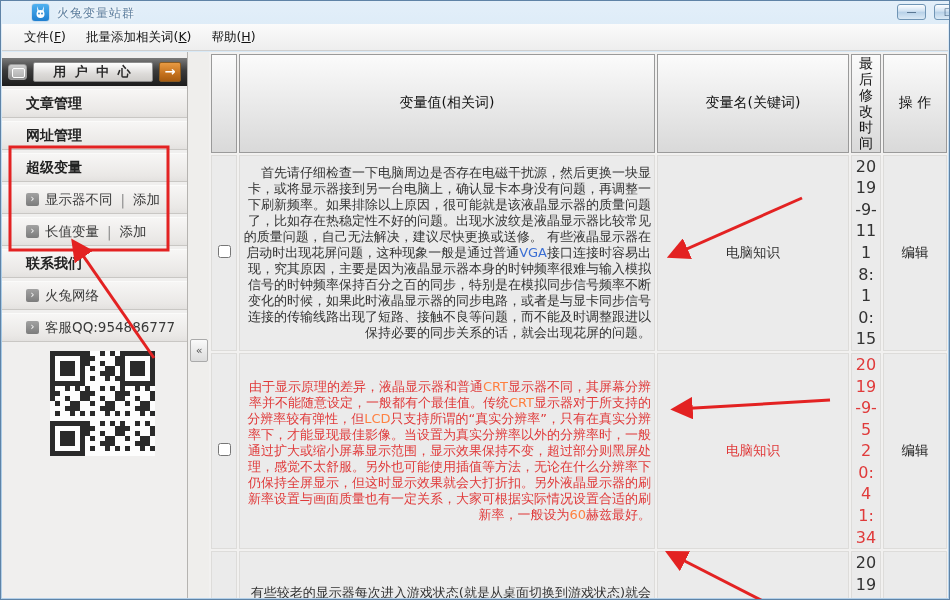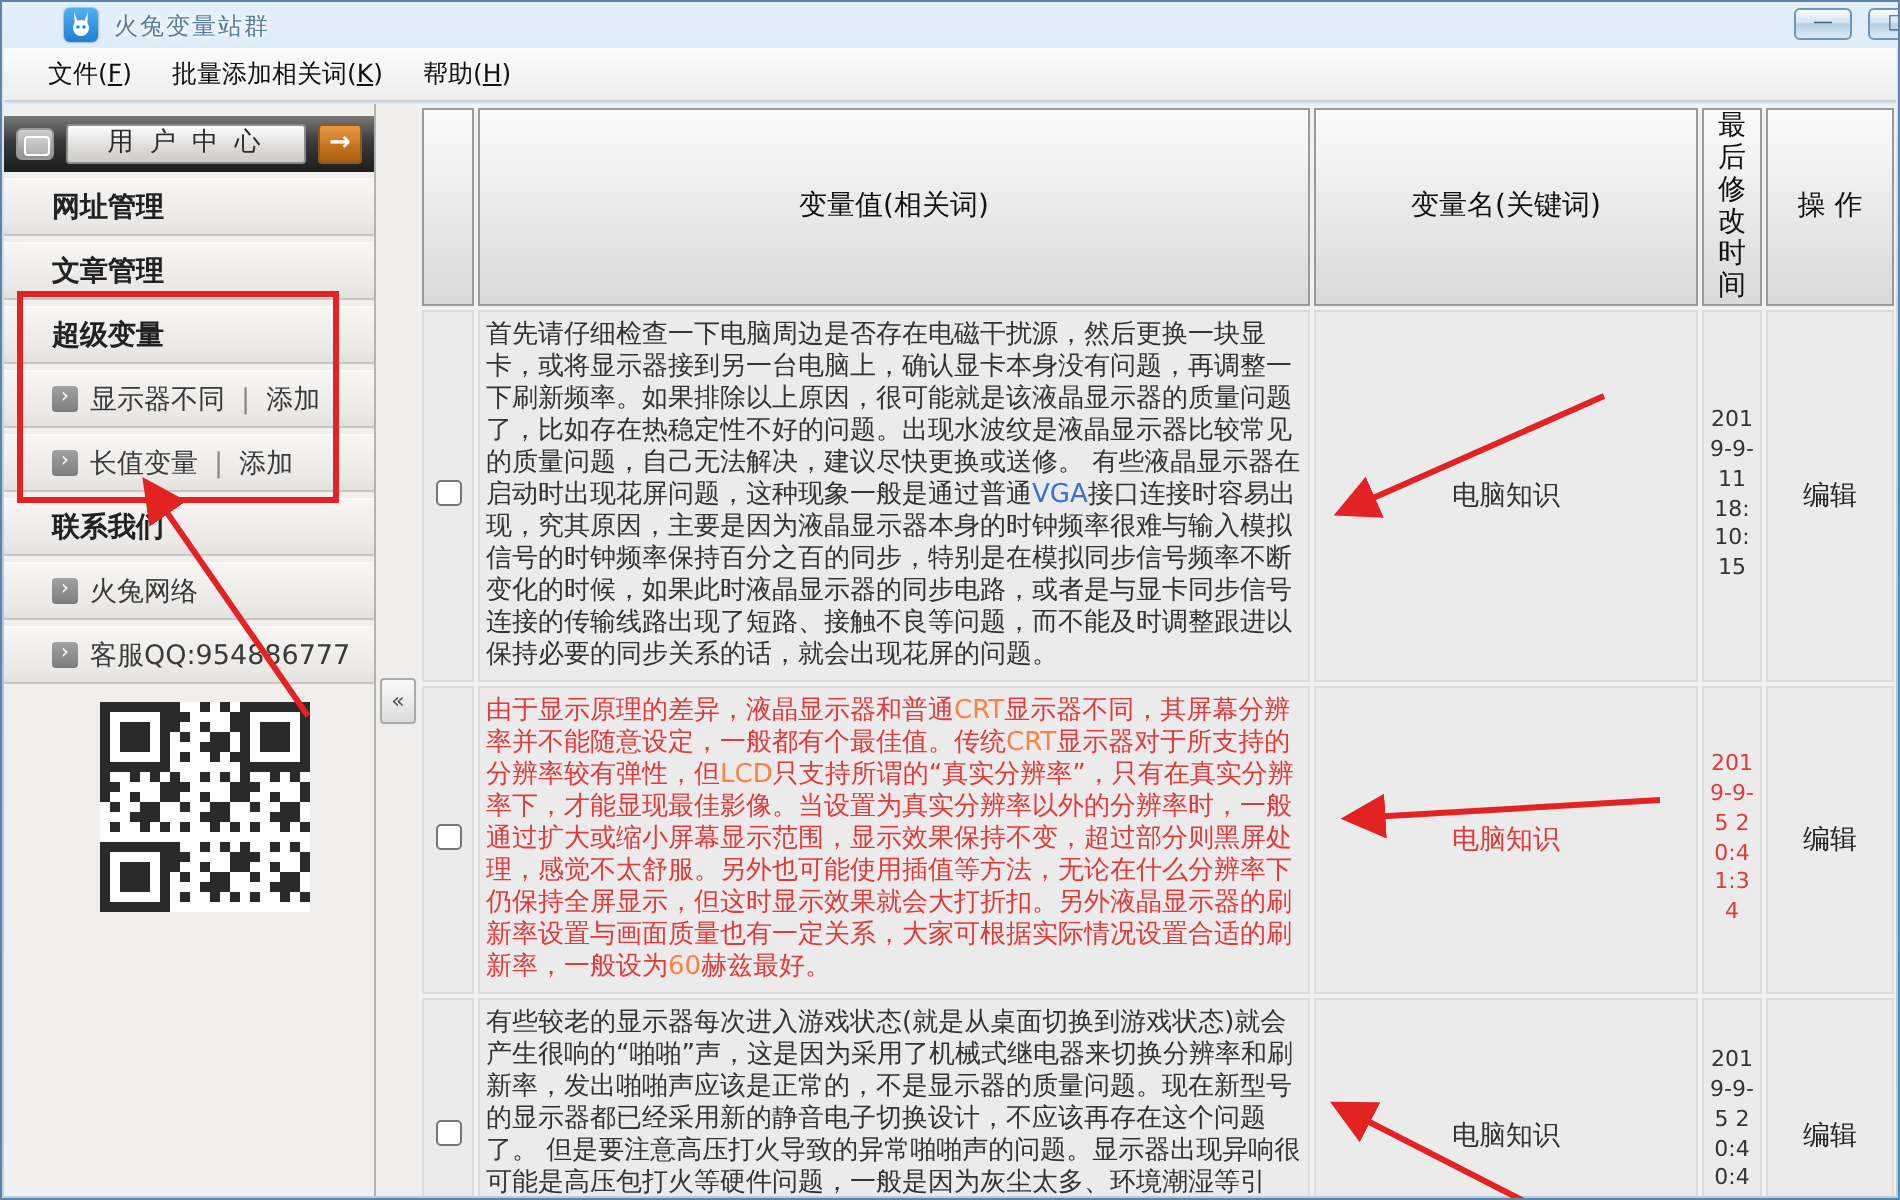--- a/index.html
+++ b/index.html
@@ -36,21 +36,21 @@
   
   .sidebar { width:185px; padding-top:6px; background:#f0efee; position:relative; }
   .side-topbar { height:28px; margin:0 0 3px 0; background:linear-gradient(180deg,#7a7a7a,#3b3b3b 45%,#1d1d1d);
     display:flex; align-items:center; padding:0 6px; gap:6px; }
   .panel-btn { width:19px; height:16px; border:1px solid #9a9a9a; border-radius:3px;
     background:linear-gradient(180deg,#cfcfcf,#8f8f8f); position:relative; }
   .panel-btn::after { content:""; position:absolute; left:3px; top:3px; width:11px; height:8px;
     border:1.5px solid #fff; border-radius:2px; background:rgba(255,255,255,.25); }
   .user-center-btn { flex:1; height:20px; border:1px solid #8d8d8d; border-radius:2px;
     background:linear-gradient(180deg,#fefefe,#dddbd9 60%,#cfcdca);
-    font-size:13px; font-weight:normal; color:#2b2b2b; text-align:center; line-height:18px; letter-spacing:2px; }
+    font-size:13px; font-weight:bold; color:#2b2b2b; text-align:center; line-height:18px; letter-spacing:2px; }
   .go-btn { width:22px; height:20px; border:1px solid #8a5a20; border-radius:2px;
     background:linear-gradient(180deg,#e89a43,#c4711d 60%,#a85c10);
     color:#fff; font-weight:bold; text-align:center; line-height:18px; font-size:13px; }
 
   .side-section,.side-item { height:29px; margin-bottom:3px; display:flex; align-items:center;
     padding-left:24px; background:linear-gradient(180deg,#f7f6f5,#eae8e6 80%,#e3e1df);
     border-top:1px solid #fbfbfa; border-bottom:1px solid #c9c7c4; }
   .side-section { font-size:14px; font-weight:bold; color:#222; }
   .side-item { font-size:13.5px; color:#3a3a3a; }
   .sq-icon { width:13px; height:13px; margin-right:6px; background:linear-gradient(180deg,#a2a2a2,#7c7c7c);
@@ -71,23 +71,23 @@
   
   .main { flex:1; background:#f2f1f0; overflow:hidden; }
   .list-title { height:31px; line-height:30px; padding-left:9px; font-size:14.5px; font-weight:bold;
     color:#111; background:#f4f3f2; border-top:1px solid #d7d5d3; border-bottom:1px solid #b9b7b5; }
   table.vtable { border-collapse:separate; border-spacing:2px; table-layout:fixed; width:740px; }
   .vtable th { background:linear-gradient(180deg,#fbfbfb,#e3e3e3 70%,#d9d9d9);
     border:1px solid #9a9a9a; font-size:14px; font-weight:normal; color:#111; height:93px; }
   .vtable th.h-time { padding:0 7px; line-height:1.15; }
   .vtable td { background:#ebebeb; border:1px solid #dddcda; vertical-align:middle;
     text-align:center; color:#333; }
-  .vtable td.c-val { font-size:13px; line-height:16px; padding:4px 3px; text-align:left; }
+  .vtable td.c-val { font-size:13px; line-height:16px; padding:4px 3px; text-align:right; }
   .vtable td.c-name { font-size:13.5px; }
-  .vtable td.c-time { font-size:11px; line-height:1.35; word-break:break-all; padding:0 2px; }
+  .vtable td.c-time { font-size:16px; line-height:1.35; word-break:break-all; padding:0 2px; }
   .vtable td.c-act a { color:#222; text-decoration:none; font-size:13.5px; }
   tr.row-red td.c-val, tr.row-red td.c-name, tr.row-red td.c-time { color:#e03a3a; }
   .cb { width:13px; height:13px; }
 
   
   .annotations { position:absolute; left:0; top:0; pointer-events:none; z-index:50; }
 </style>
 </head>
 <body>
 
@@ -119,24 +119,24 @@
   <div class="app-body">
 
     <div class="sidebar">
       <div class="side-topbar">
         <div class="panel-btn"></div>
         <div class="user-center-btn">用 户 中 心</div>
         <div class="go-btn">→</div>
       </div>
       <div id="side-nav">
           <div class="side-section">
+            <span>文章管理</span>
+          </div>
+          <div class="side-section">
             <span>网址管理</span>
-          </div>
-          <div class="side-section">
-            <span>文章管理</span>
           </div>
           <div class="side-section">
             <span>超级变量</span>
           </div>
           <div class="side-item">
             <span class="sq-icon">›</span>
             <span>显示器不同</span>
             <span class="sep">|</span>
             <a class="action" href="#">添加</a>
           </div>

